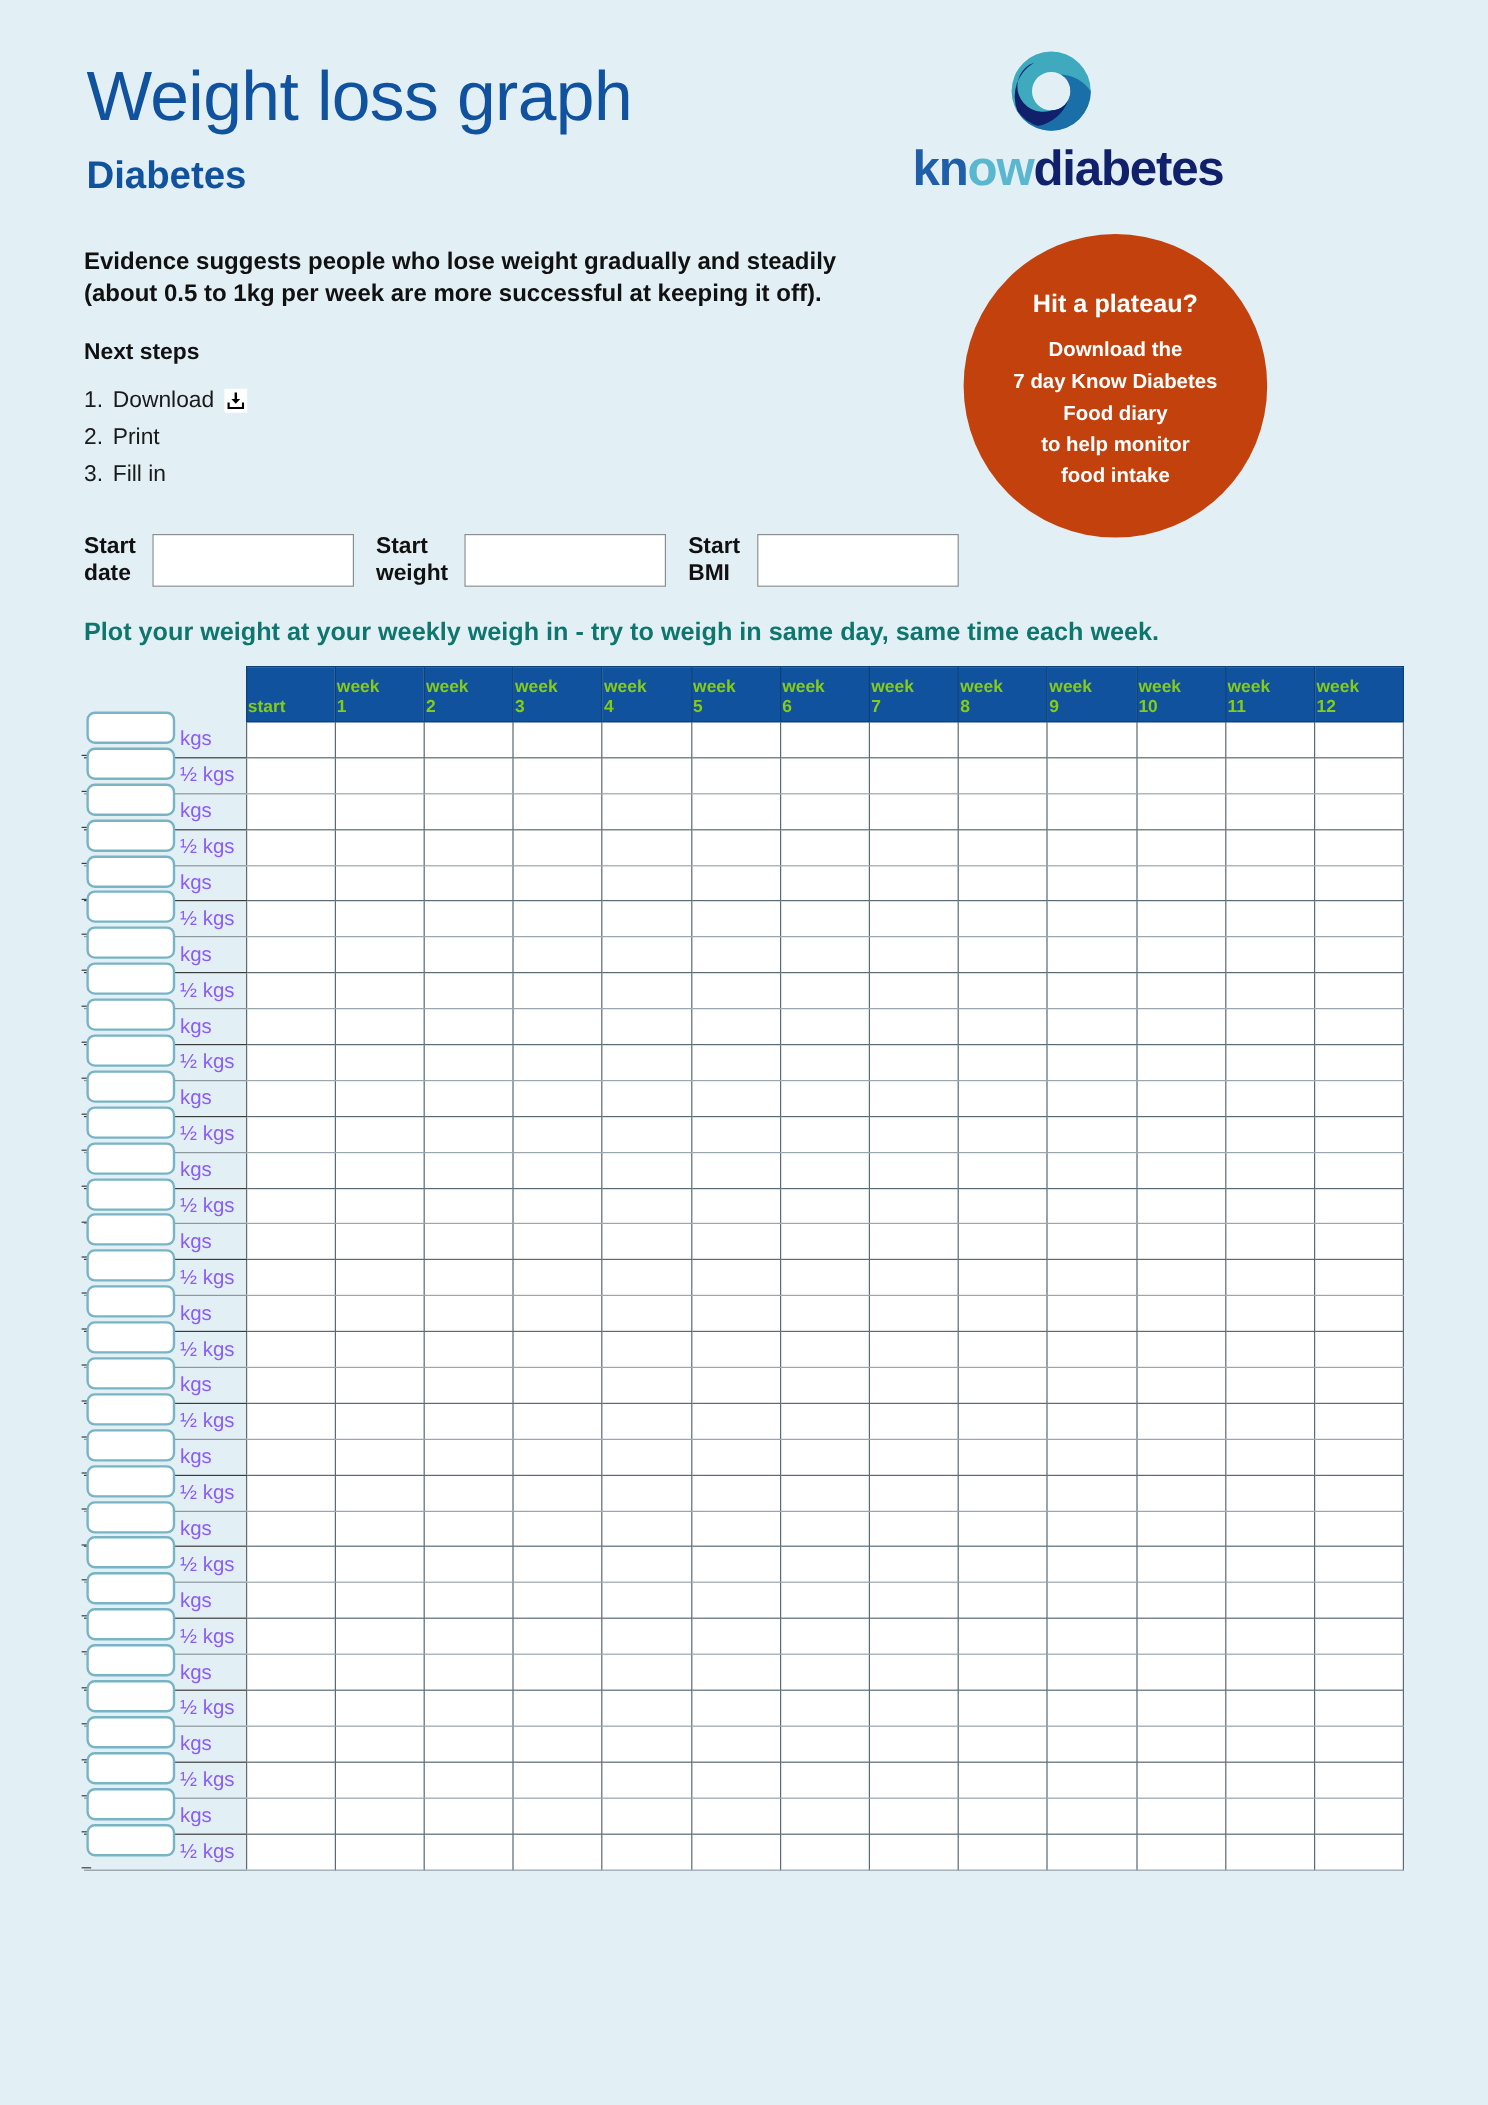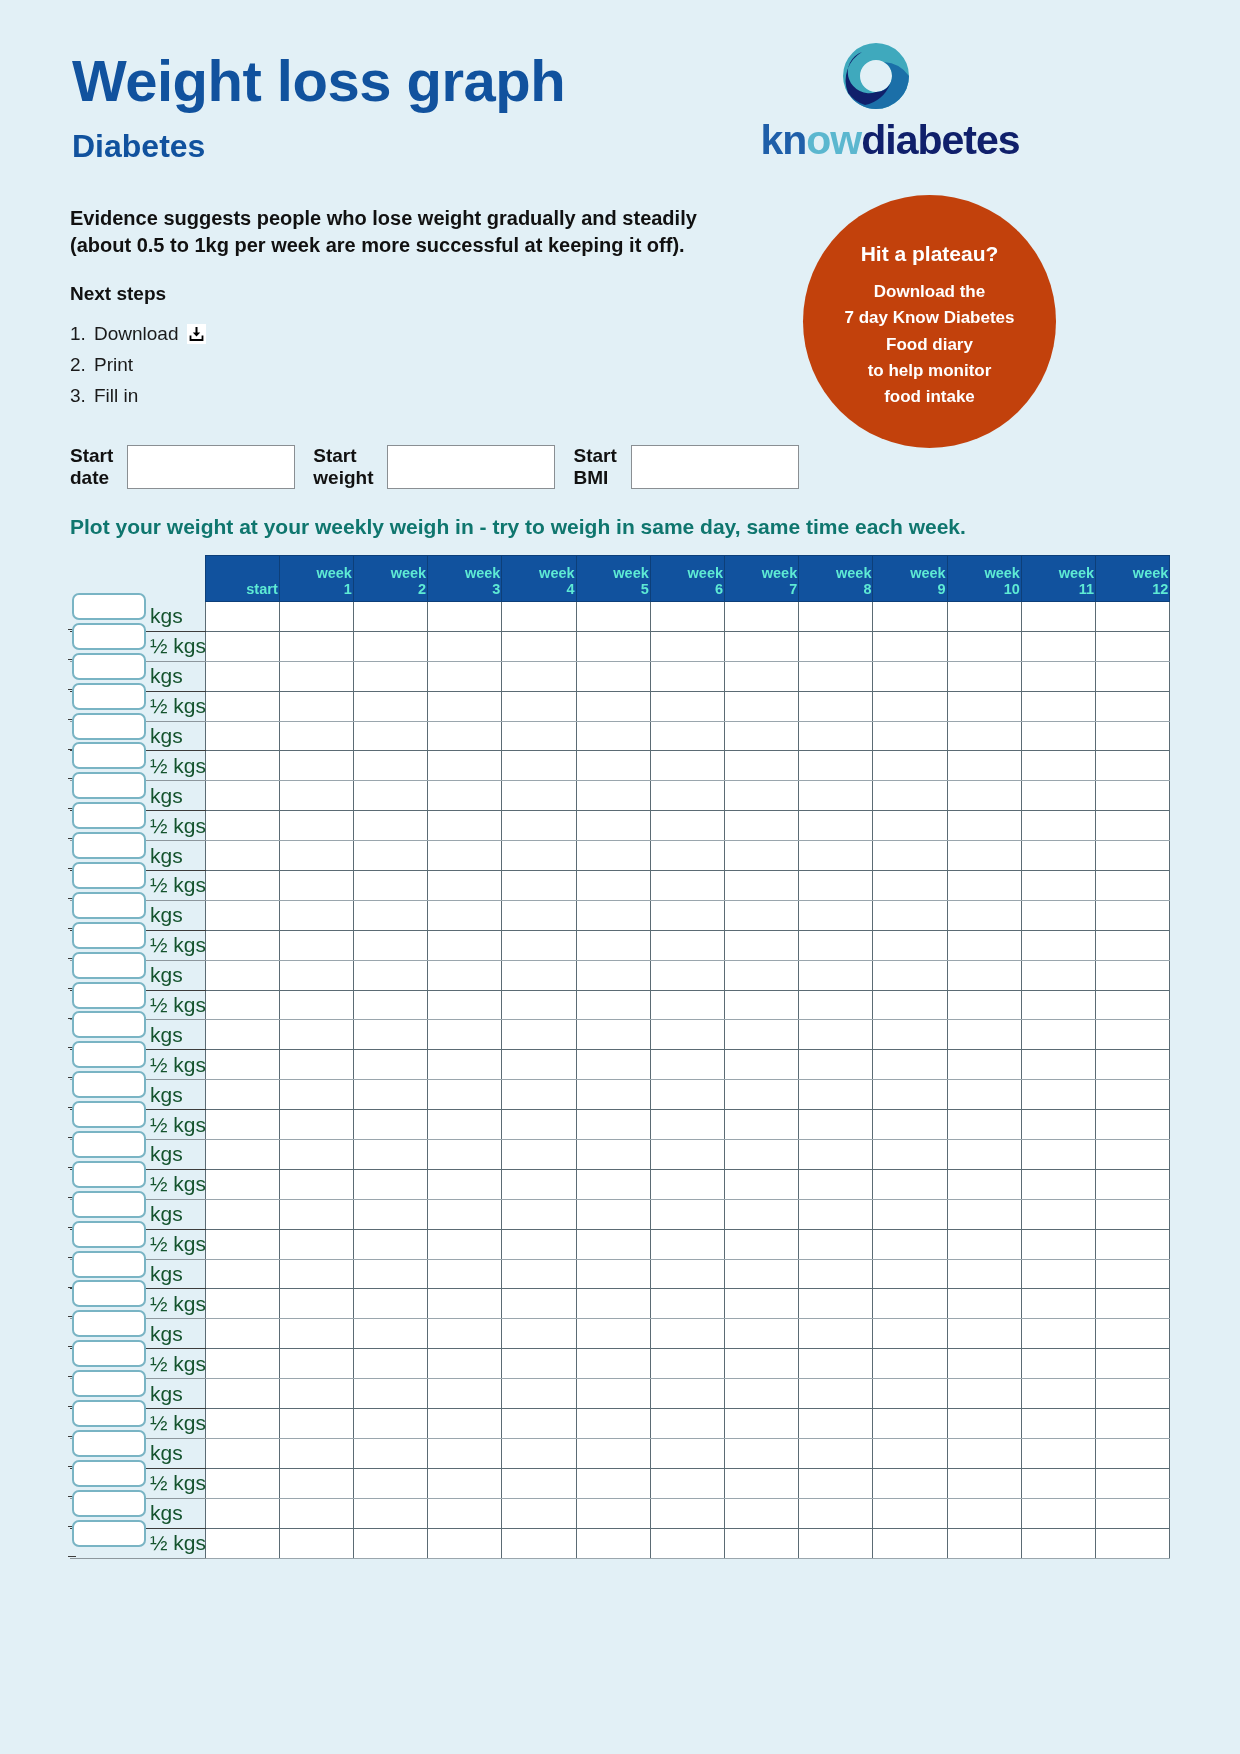--- a/index.html
+++ b/index.html
@@ -19,21 +19,21 @@
     width: 1240px;
     height: 1754px;
   }
 
   
   .title {
     position: absolute;
     left: 72px;
     top: 52px;
     font-size: 58px;
-    font-weight: bold;
+    font-weight: normal;
     color: #11529e;
     letter-spacing: -0.5px;
     line-height: 1.0;
   }
   .subtitle {
     position: absolute;
     left: 72px;
     top: 130px;
     font-size: 32px;
     font-weight: bold;
@@ -203,29 +203,29 @@
   table.grid col.c-label { width: 135px; }
   table.grid col.c-data  { width: 74.23px; }
 
   table.grid th.hdr-blank {
     background: transparent;
     border: none;
     height: 40px;
   }
   table.grid th.hdr {
     background: #11529e;
-    color: #5eead4;
+    color: #84cc16;
     font-size: 14.5px;
     font-weight: bold;
     line-height: 1.12;
     border: 1px solid #0d3f79;
     height: 40px;
     vertical-align: bottom;
     padding-bottom: 4px;
-    text-align: right;
+    text-align: left;
   }
   table.grid th.hdr .wk-top { display: block; }
   table.grid th.hdr .wk-num { display: block; }
 
   table.grid td.cell {
     background: #ffffff;
     border: 1px solid #5b6b74;
     height: 28.9px;
     padding: 0;
   }
@@ -264,22 +264,22 @@
     border-radius: 7px;
     box-sizing: border-box;
   }
   .unit {
     position: absolute;
     left: 80px;
     top: 0;
     height: 28.9px;
     display: flex;
     align-items: center;
-    font-size: 21px;
-    color: #14532d;
+    font-size: 17px;
+    color: #8b5cf6;
     white-space: nowrap;
   }
   .tick {
     position: absolute;
     left: -2px;
     top: 27px;
     width: 8px;
     height: 1px;
     background: #3c3c3c;
   }

